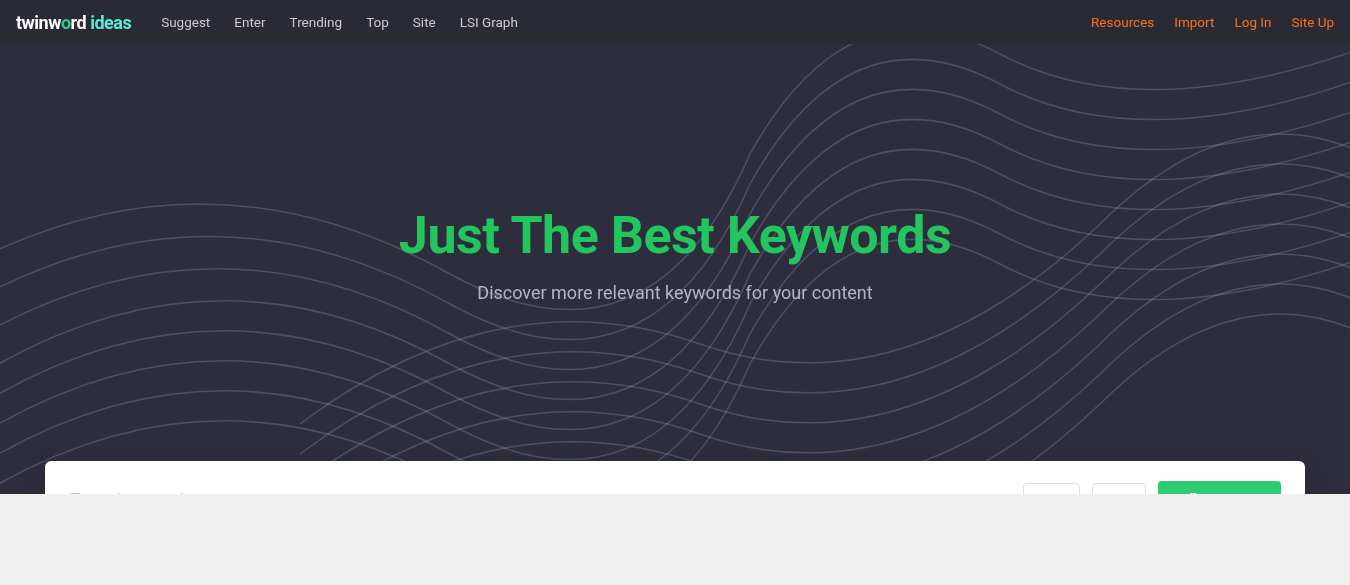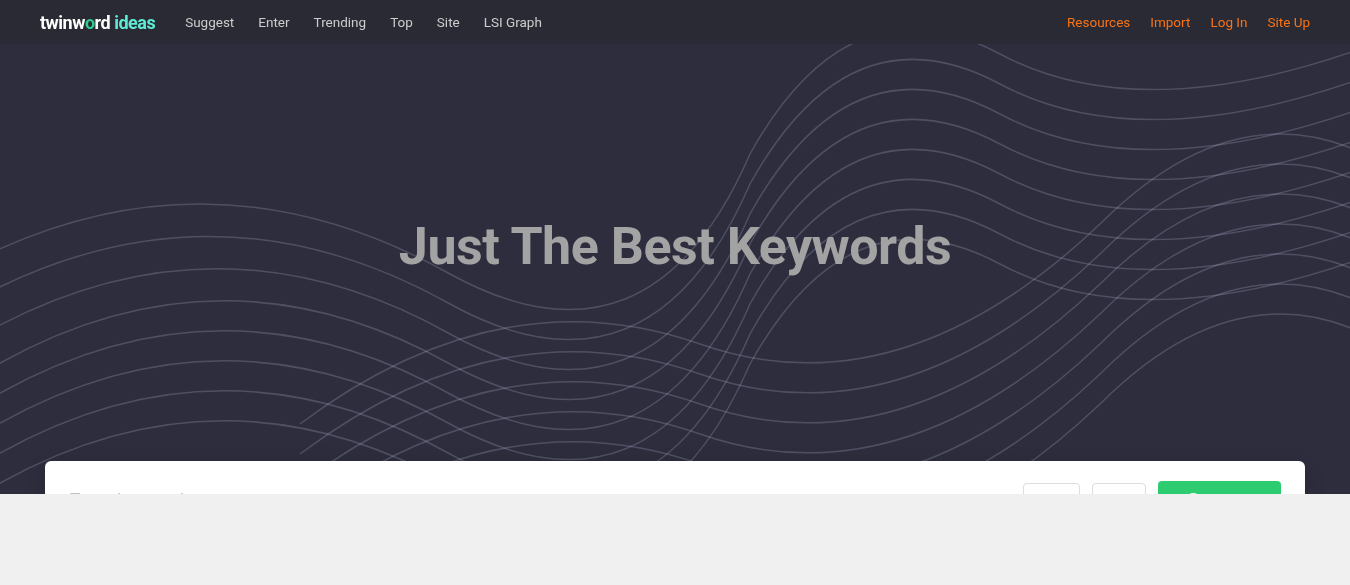--- a/index.html
+++ b/index.html
@@ -16,21 +16,21 @@
       background: #f0f0f0;
     }
 
     
     .navbar {
       background: #2a2a35;
       height: 44px;
       display: flex;
       align-items: center;
       justify-content: space-between;
-      padding: 0 40px;
+      padding: 0 16px;
       position: relative;
       z-index: 10;
     }
 
     .navbar-left {
       display: flex;
       align-items: center;
       gap: 30px;
     }
 
@@ -104,21 +104,21 @@
     }
 
     .hero-content {
       position: relative;
       z-index: 2;
       text-align: center;
       margin-top: -30px;
     }
 
     .hero-title {
-      color: #a3a3a3;
+      color: #22c55e;
       font-size: 52px;
       font-weight: 700;
       margin-bottom: 16px;
       letter-spacing: -0.5px;
     }
 
     .hero-subtitle {
       color: #b0b8c8;
       font-size: 18px;
       font-weight: 400;
@@ -235,20 +235,21 @@
       <path d="M300,560 Q500,410 700,480 Q900,550 1100,360 Q1250,210 1400,310"></path>
       <path d="M300,470 Q500,320 700,390 Q900,460 1100,270 Q1250,120 1400,220"></path>
       <path d="M300,440 Q500,290 700,360 Q900,430 1100,240 Q1250,90 1400,190"></path>
       <path d="M300,410 Q500,260 700,330 Q900,400 1100,210 Q1250,60 1400,160"></path>
       <path d="M300,380 Q500,230 700,300 Q900,370 1100,180 Q1250,30 1400,130"></path>
     </g>
   </svg>
 
   <div class="hero-content">
     <h1 class="hero-title">Just The Best Keywords</h1>
+    <p class="hero-subtitle">Discover more relevant keywords for your content</p>
   </div>
 
   <div class="search-container">
     <input type="text" class="search-input" placeholder="Enter keyword..." style="">
     <button class="btn-country">US</button>
     <button class="btn-lang">en</button>
     <button class="btn-suggest">Suggest</button>
   </div>
 </section>
 

